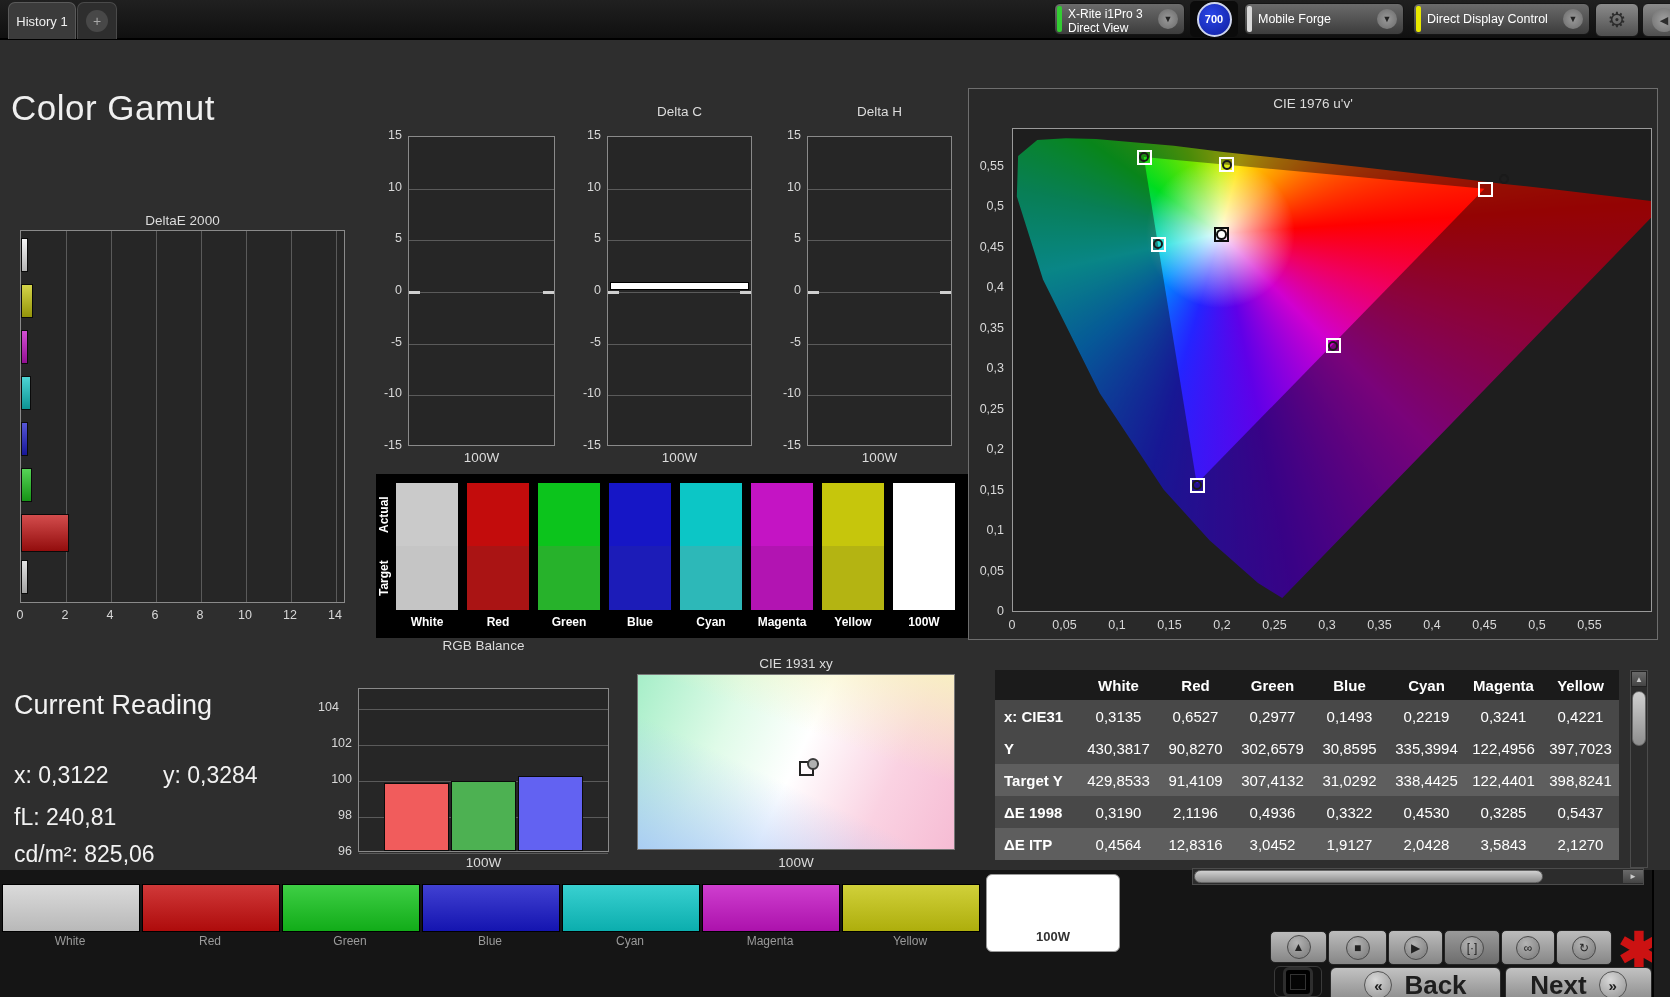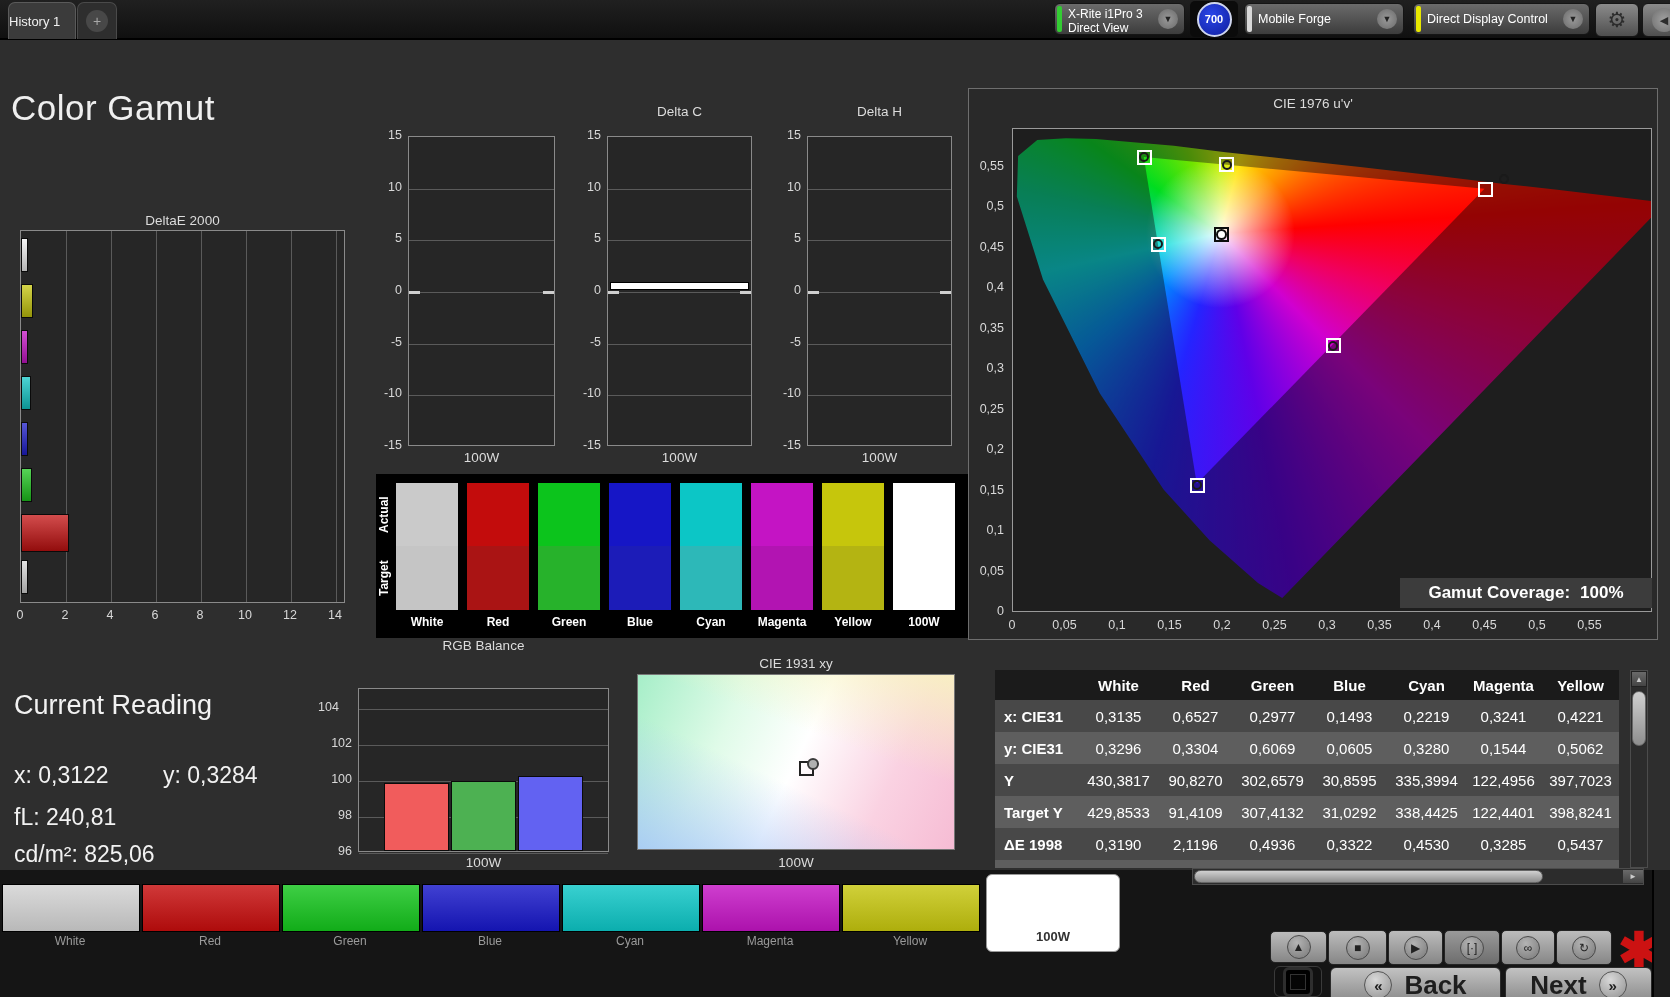--- a/index.html
+++ b/index.html
@@ -3,21 +3,21 @@
 <meta charset="utf-8">
 <style>
   html,body{margin:0;padding:0;background:#000;}
   #app{position:relative;width:1670px;height:997px;background:#2e2e2e;overflow:hidden;
        font-family:"Liberation Sans", sans-serif;color:#e8e8e8;}
   
   #topbar{position:absolute;left:0;top:0;width:1670px;height:38px;
           background:linear-gradient(#202020,#101010);border-bottom:2px solid #000;}
   #tab-history{position:absolute;left:8px;top:2px;width:66px;height:36px;background:#3b3b3b;
           border:1px solid #5a5a5a;border-bottom:none;border-radius:7px 7px 0 0;
-          display:flex;align-items:center;font-size:13px;color:#f0f0f0;}
+          display:flex;align-items:center;justify-content:center;font-size:13px;color:#f0f0f0;}
   #tab-add{position:absolute;left:77px;top:2px;width:38px;height:36px;background:#2e2e2e;
           border:1px solid #4a4a4a;border-bottom:none;border-radius:7px 7px 0 0;
           display:flex;align-items:center;justify-content:center;}
   #tab-add .plus{width:22px;height:22px;border-radius:50%;background:#484848;color:#a8a8a8;
           display:flex;align-items:center;justify-content:center;font-size:14px;}
   .dd{position:absolute;top:3px;height:32px;border-radius:6px;border:1px solid #151515;
       background:linear-gradient(#6b6b6b,#3c3c3c);box-sizing:border-box;overflow:hidden;}
   .dd .stripe{position:absolute;left:2px;top:2px;bottom:2px;width:5px;border-radius:2px;}
   .dd .chev{position:absolute;right:6px;top:50%;transform:translateY(-50%);
       width:20px;height:20px;border-radius:50%;background:radial-gradient(#9a9a9a,#6a6a6a);
@@ -195,24 +195,20 @@
       <div class="mk-ci" style="left: 485.96px; top: 45.016px;"></div>
       <div class="mk-sq" style="left: 200.5px; top: 97.528px; border-color: rgb(13, 13, 13);"></div>
       <div class="mk-ci" style="left: 202.5px; top: 99.528px; width: 11px; height: 11px; background: rgb(255, 255, 255); border-color: rgb(13, 13, 13);"></div>
       <div class="mk-sq" style="left: 137.78px; top: 107.692px;"></div>
       <div class="mk-ci" style="left: 140.28px; top: 110.192px;"></div>
       <div class="mk-sq" style="left: 312.5px; top: 209.332px;"></div>
       <div class="mk-ci" style="left: 315px; top: 211.832px;"></div>
       <div class="mk-sq" style="left: 176.82px; top: 348.724px;"></div>
       <div class="mk-ci" style="left: 179.32px; top: 351.224px;"></div>
     </div>
-  <div id="gamut-box">
-    <span>Gamut Coverage:</span>
-    <span>100%</span>
-  </div>
 
   <div id="swatch-panel">
       <div class="vlabel" style="left: 1px; top: 9px; height: 63px; width: 16px;">Actual</div>
       <div class="vlabel" style="left: 1px; top: 72px; height: 64px; width: 16px;">Target</div>
       <div style="position: absolute; left: 20px; top: 9px; width: 62px; height: 63px; background: rgb(202, 202, 202);"></div>
       <div style="position: absolute; left: 20px; top: 72px; width: 62px; height: 64px; background: rgb(197, 197, 197);"></div>
       <div style="position: absolute; left: 15px; top: 141px; width: 72px; text-align: center; font-size: 12px; font-weight: bold; color: rgb(255, 255, 255);">White</div>
       <div style="position: absolute; left: 91px; top: 9px; width: 62px; height: 63px; background: rgb(195, 12, 12);"></div>
       <div style="position: absolute; left: 91px; top: 72px; width: 62px; height: 64px; background: rgb(170, 20, 20);"></div>
       <div style="position: absolute; left: 86px; top: 141px; width: 72px; text-align: center; font-size: 12px; font-weight: bold; color: rgb(255, 255, 255);">Red</div>
@@ -275,30 +271,20 @@
       </div>
       <div class="trow" style="height: 32px; background: rgb(72, 72, 72);">
         <div class="lbl">x: CIE31</div>
         <div class="cell">0,3135</div>
         <div class="cell">0,6527</div>
         <div class="cell">0,2977</div>
         <div class="cell">0,1493</div>
         <div class="cell">0,2219</div>
         <div class="cell">0,3241</div>
         <div class="cell">0,4221</div>
-      </div>
-      <div class="trow" style="height: 32px; background: rgb(94, 94, 94);">
-        <div class="lbl">y: CIE31</div>
-        <div class="cell">0,3296</div>
-        <div class="cell">0,3304</div>
-        <div class="cell">0,6069</div>
-        <div class="cell">0,0605</div>
-        <div class="cell">0,3280</div>
-        <div class="cell">0,1544</div>
-        <div class="cell">0,5062</div>
       </div>
       <div class="trow" style="height: 32px; background: rgb(72, 72, 72);">
         <div class="lbl">Y</div>
         <div class="cell">430,3817</div>
         <div class="cell">90,8270</div>
         <div class="cell">302,6579</div>
         <div class="cell">30,8595</div>
         <div class="cell">335,3994</div>
         <div class="cell">122,4956</div>
         <div class="cell">397,7023</div>

